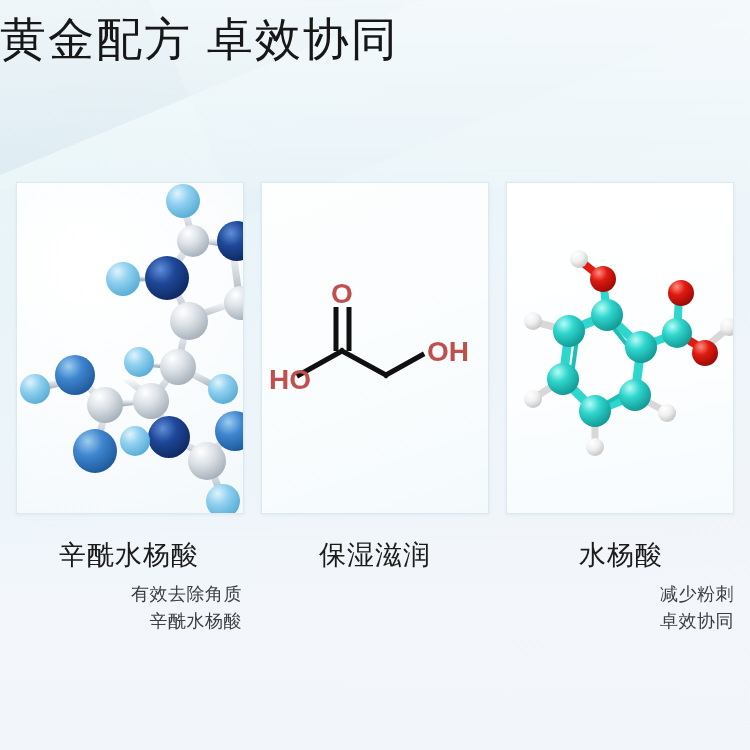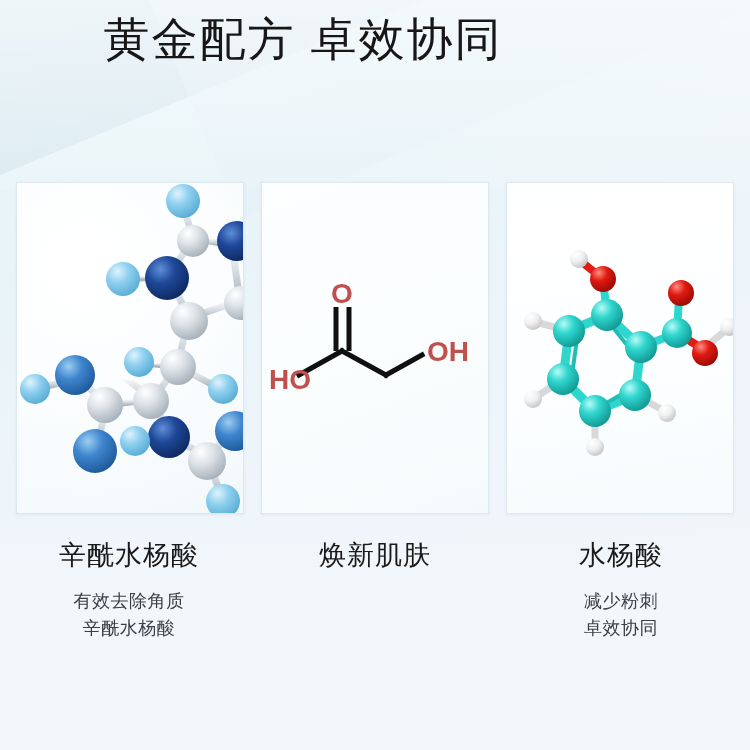--- a/index.html
+++ b/index.html
@@ -55,21 +55,21 @@
     left: 0; top: 510px; width: 750px; height: 240px;
     background: linear-gradient(180deg, rgba(241,245,250,0.0) 0%, rgba(243,247,251,0.9) 40%, #f2f6fb 100%);
   }
 
   
   .title {
     position: absolute;
     left: 0;
     top: 9px;
     width: 606px;
-    text-align: center;
+    text-align: left;
     font-size: 46px;
     line-height: 60px;
     letter-spacing: 2px;
     color: #171717;
     font-weight: 400;
     white-space: nowrap;
     z-index: 5;
   }
 
   
@@ -137,21 +137,22 @@
   }
   .cap-name {
     font-size: 27px;
     line-height: 38px;
     color: #1b1b1b;
     letter-spacing: 1px;
     font-weight: 400;
     white-space: nowrap;
   }
   .cap-lines {
-    margin-top: 14px;
+    margin-top: 7px;
+    text-align: right;
   }
   .cap-line {
     font-size: 18px;
     line-height: 27px;
     color: #3a3f44;
     letter-spacing: 0.5px;
     white-space: nowrap;
   }
 </style>
 </head>
@@ -350,21 +351,21 @@
 
     <div class="cap-col">
       <div class="cap-name">辛酰水杨酸</div>
       <div class="cap-lines">
         <div class="cap-line">有效去除角质</div>
         <div class="cap-line">辛酰水杨酸</div>
       </div>
     </div>
 
     <div class="cap-col">
-      <div class="cap-name">焕新肌肤</div>
+      <div class="cap-name">保湿滋润</div>
     </div>
 
     <div class="cap-col">
       <div class="cap-name">水杨酸</div>
       <div class="cap-lines">
         <div class="cap-line">减少粉刺</div>
         <div class="cap-line">卓效协同</div>
       </div>
     </div>
 

